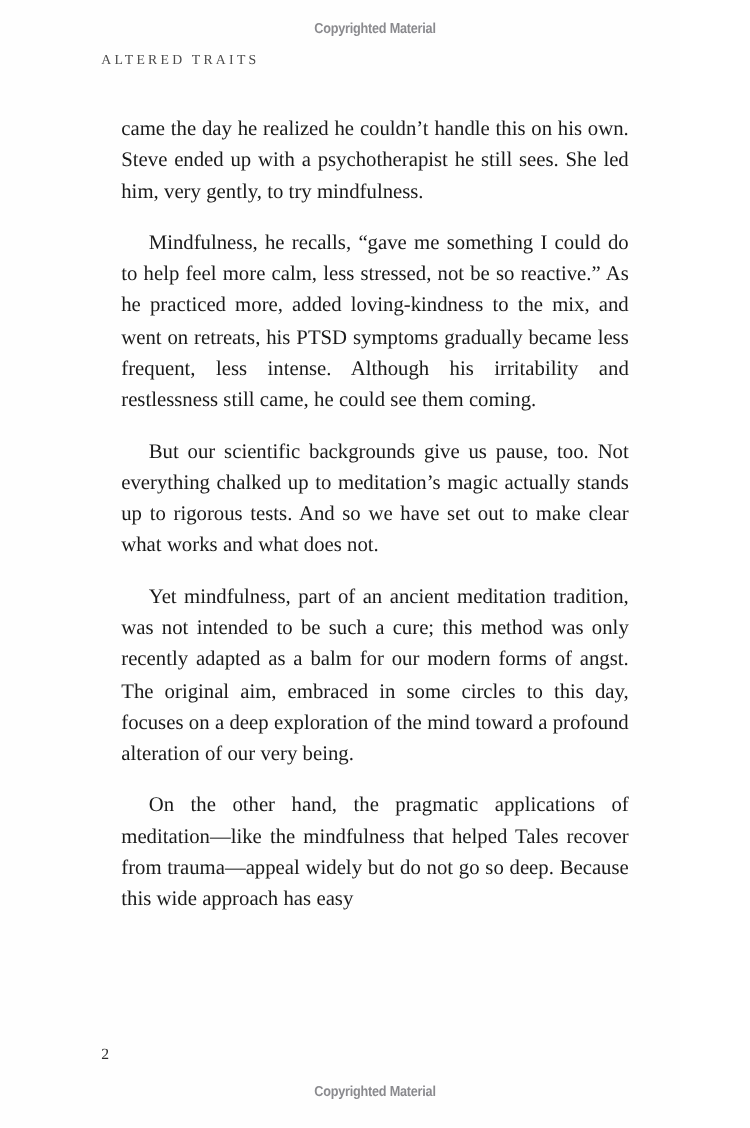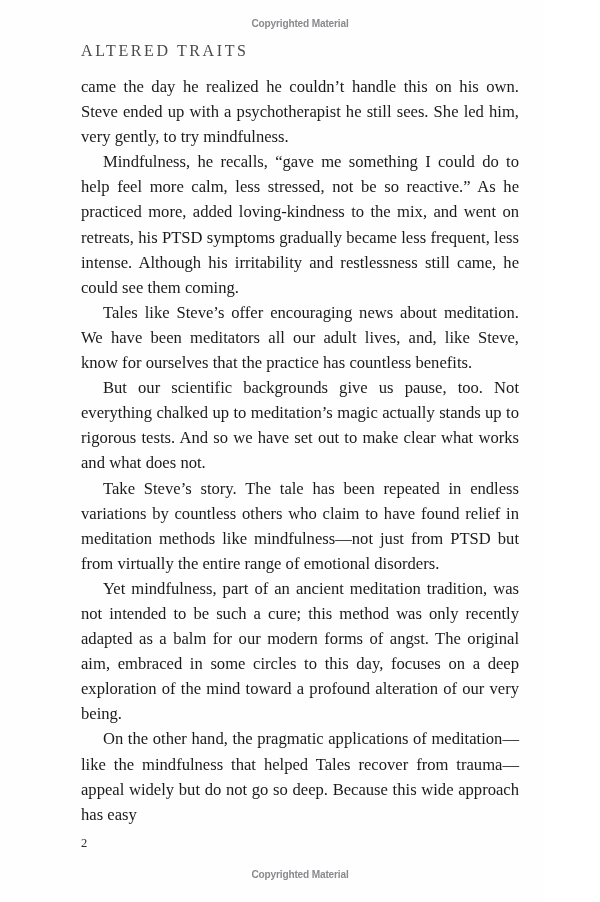--- a/index.html
+++ b/index.html
@@ -40,37 +40,37 @@
   }
   .watermark-top { top: 17px; }
   .watermark-bottom { top: 868px; }
 
   
   .running-head {
     position: absolute;
     left: 81px;
     top: 42px;
     font-family: "Liberation Serif", "DejaVu Serif", serif;
-    font-size: 16px;
+    font-size: 11px;
     letter-spacing: 2.6px;
     color: #4a4a4a;
     text-transform: uppercase;
     white-space: nowrap;
   }
 
   
   .textblock {
     position: absolute;
     left: 81px;
     top: 74px;
     width: 438px;
   }
 
   .para {
-    margin: 0;
+    margin: 16px;
     font-size: 16.6px;
     line-height: 25.1px;
     text-align: justify;
     text-justify: inter-word;
     text-indent: 22px;
     hyphens: manual;
     word-spacing: 0.1px;
   }
   .para.first {
     text-indent: 0;
@@ -94,23 +94,21 @@
 
 <div class="page">
 
   <div class="watermark watermark-top">Copyrighted Material</div>
 
   <div class="running-head">ALTERED TRAITS</div>
 
   <div class="textblock">
     <p class="para first">came the day he realized he couldn’t handle this on his own. Steve ended up with a psychotherapist he still sees. She led him, very gently, to try mindfulness.</p>
     <p class="para">Mindfulness, he recalls, “gave me something I could do to help feel more calm, less stressed, not be so reactive.” As he practiced more, added loving-kindness to the mix, and went on retreats, his PTSD symptoms gradually became less frequent, less intense. Although his irritability and restlessness still came, he could see them coming.</p>
-    <p class="para">Tales like Steve’s offer encouraging news about meditation. We have been meditators all our adult lives, and, like Steve, know for ourselves that the practice has countless benefits.</p>
     <p class="para">But our scientific backgrounds give us pause, too. Not everything chalked up to meditation’s magic actually stands up to rigorous tests. And so we have set out to make clear what works and what does not.</p>
-    <p class="para">Take Steve’s story. The tale has been repeated in endless variations by countless others who claim to have found relief in meditation methods like mindfulness—not just from PTSD but from virtually the entire range of emotional disorders.</p>
     <p class="para">Yet mindfulness, part of an ancient meditation tradition, was not intended to be such a cure; this method was only recently adapted as a balm for our modern forms of angst. The original aim, embraced in some circles to this day, focuses on a deep exploration of the mind toward a profound alteration of our very being.</p>
     <p class="para">On the other hand, the pragmatic applications of meditation—like the mindfulness that helped Tales recover from trauma—appeal widely but do not go so deep. Because this wide approach has easy</p>
   </div>
 
   <div class="folio">2</div>
 
   <div class="watermark watermark-bottom">Copyrighted Material</div>
 
 </div>
 

